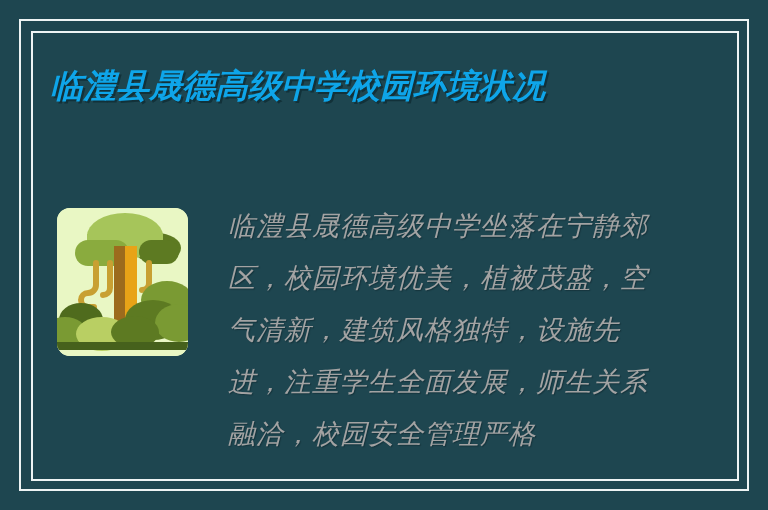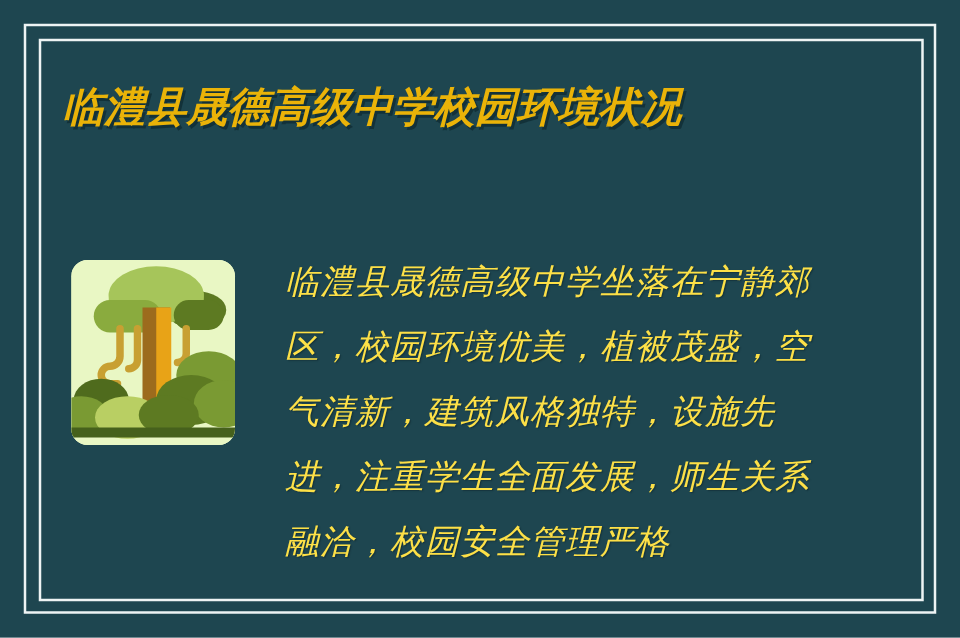--- a/index.html
+++ b/index.html
@@ -45,21 +45,21 @@
 
   
   .title-block {
     position: absolute;
     left: 50px;
     top: 62px;
     width: 545px;
   }
   .title-text {
     margin: 0;
-    color: #eab308;
+    color: #0ea5e9;
     font-family: "DejaVu Sans", "Liberation Sans", sans-serif;
     font-size: 33px;
     font-weight: bold;
     font-style: italic;
     line-height: 48px;
     letter-spacing: 0px;
     text-shadow: 2px 2px 0 rgba(12, 38, 45, 0.65);
     word-break: break-all;
   }
 
@@ -91,21 +91,21 @@
 
   
   .body-block {
     position: absolute;
     left: 228px;
     top: 0px;
     width: 430px;
   }
   .body-text {
     margin: 0;
-    color: #fde047;
+    color: #a3a3a3;
     font-family: "DejaVu Serif", "Liberation Serif", serif;
     font-size: 27px;
     font-style: italic;
     line-height: 52px;
     letter-spacing: 1px;
     word-break: break-all;
     text-shadow: 1px 1px 1px rgba(10, 32, 38, 0.45);
   }
 </style>
 </head>

